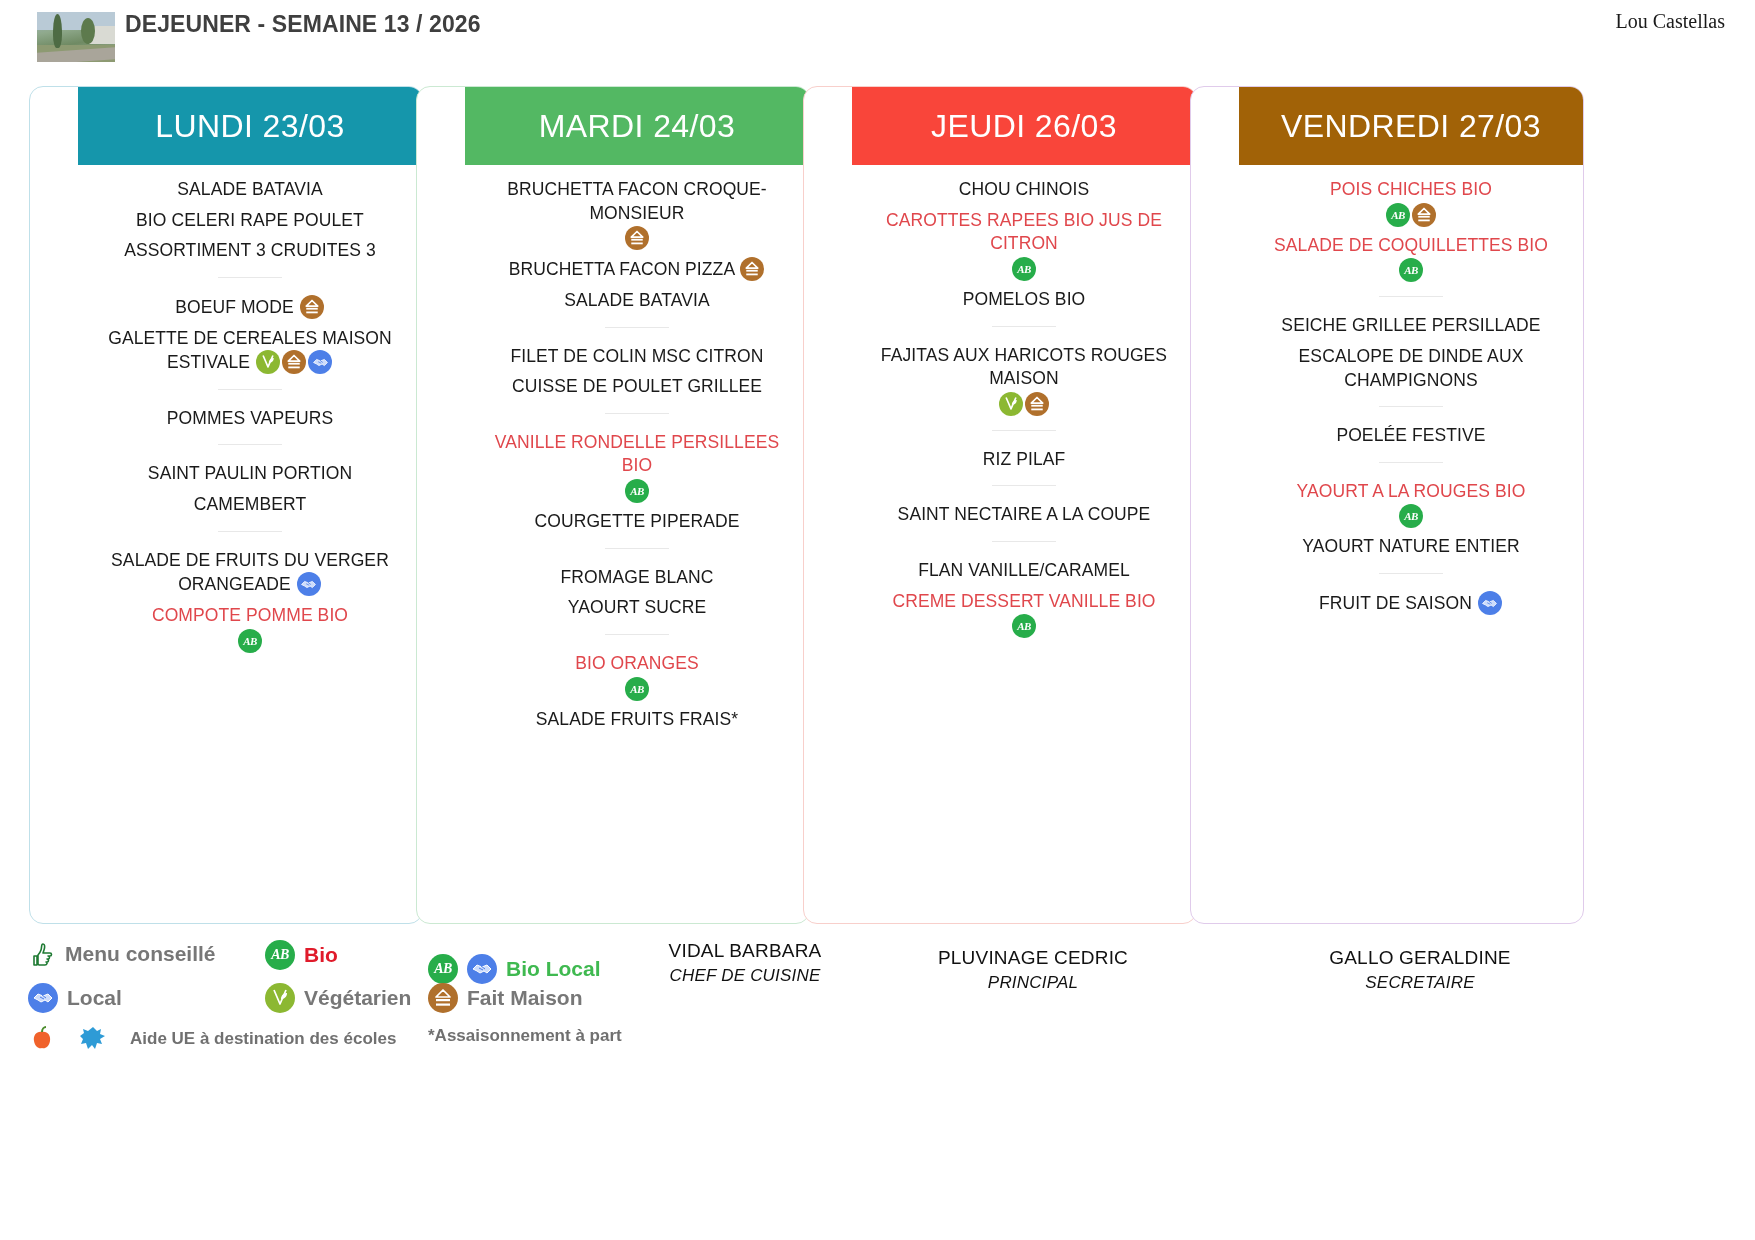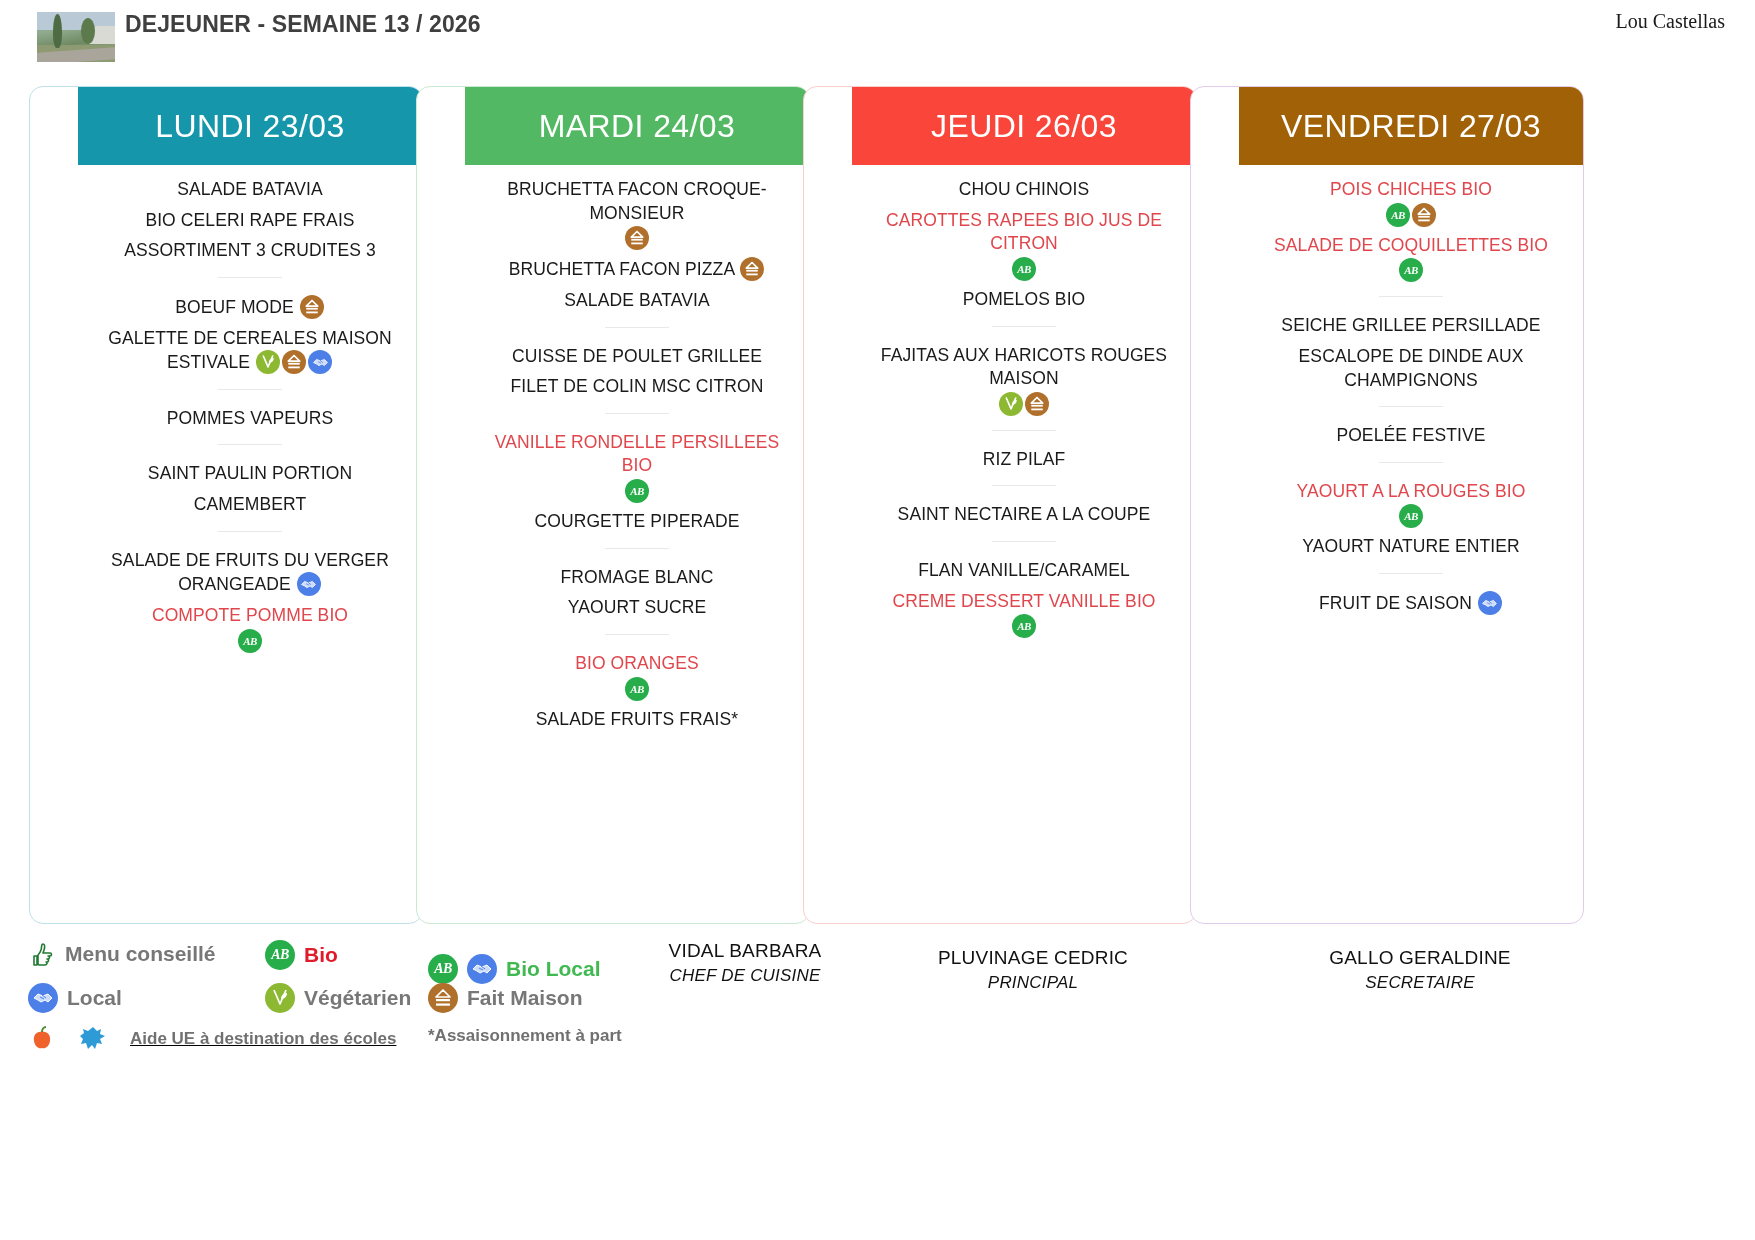--- a/index.html
+++ b/index.html
@@ -131,21 +131,21 @@
   <div class="hdr-brand">Lou Castellas</div>
 </div>
 
 <div class="board" id="board">
     <div class="day d0">
       <div class="cap">LUNDI 23/03</div>
       <div class="body">
         <div class="courses">
           <div class="course">
             <div class="dish"><span class="txt">SALADE BATAVIA</span></div>
-            <div class="dish"><span class="txt">BIO CELERI RAPE FRAIS</span></div>
+            <div class="dish"><span class="txt">BIO CELERI RAPE POULET</span></div>
             <div class="dish"><span class="txt">ASSORTIMENT 3 CRUDITES 3</span></div>
           </div>
           <div class="sep"></div>
           <div class="course">
             <div class="dish"><span class="txt">BOEUF MODE</span> <span class="bdg fm"><svg width="18" height="18" viewBox="0 0 22 22">
                   <path d="M11 3 L18 10 L4 10 Z" fill="none" stroke="#ffffff" stroke-width="2" stroke-linejoin="round"></path>
                   <rect x="4" y="12" width="14" height="2.2" fill="#ffffff"></rect>
                   <rect x="4" y="16.5" width="14" height="2.2" fill="#ffffff"></rect>
                 </svg></span></div>
             <div class="dish"><span class="txt">GALETTE DE CEREALES MAISON ESTIVALE</span> <span class="bdg veg"><svg width="18" height="18" viewBox="0 0 22 22">
@@ -192,22 +192,22 @@
                   </svg></span></span></div>
             <div class="dish"><span class="txt">BRUCHETTA FACON PIZZA</span> <span class="bdg fm"><svg width="18" height="18" viewBox="0 0 22 22">
                   <path d="M11 3 L18 10 L4 10 Z" fill="none" stroke="#ffffff" stroke-width="2" stroke-linejoin="round"></path>
                   <rect x="4" y="12" width="14" height="2.2" fill="#ffffff"></rect>
                   <rect x="4" y="16.5" width="14" height="2.2" fill="#ffffff"></rect>
                 </svg></span></div>
             <div class="dish"><span class="txt">SALADE BATAVIA</span></div>
           </div>
           <div class="sep"></div>
           <div class="course">
+            <div class="dish"><span class="txt">FILET DE COLIN MSC CITRON</span></div>
             <div class="dish"><span class="txt">CUISSE DE POULET GRILLEE</span></div>
-            <div class="dish"><span class="txt">FILET DE COLIN MSC CITRON</span></div>
           </div>
           <div class="sep"></div>
           <div class="course">
             <div class="dish bio"><span class="txt">VANILLE RONDELLE PERSILLEES BIO</span><span class="badges"><span class="bdg ab"></span></span></div>
             <div class="dish"><span class="txt">COURGETTE PIPERADE</span></div>
           </div>
           <div class="sep"></div>
           <div class="course">
             <div class="dish"><span class="txt">FROMAGE BLANC</span></div>
             <div class="dish"><span class="txt">YAOURT SUCRE</span></div>
@@ -345,21 +345,21 @@
     <span class="lg-bdg fm">
       <svg width="22" height="22" viewBox="0 0 22 22">
         <path d="M11 3 L18 10 L4 10 Z" fill="none" stroke="#ffffff" stroke-width="1.7" stroke-linejoin="round"></path>
         <rect x="4" y="12" width="14" height="2.2" fill="#ffffff"></rect>
         <rect x="4" y="16.5" width="14" height="2.2" fill="#ffffff"></rect>
       </svg>
     </span>
     <span class="lg-label">Fait Maison</span>
   </div>
 
-  <div class="lg-item" style="left:28px;top:95px;gap:23px;text-decoration:underline;">
+  <div class="lg-item" style="left:28px;top:95px;gap:23px;">
     <span class="thumb-ico">
       <svg width="28" height="28" viewBox="0 0 28 28">
         <path d="M14 7 C9 6 5 10 6 16 C7 22 11 24 14 23 C17 24 21 22 22 16 C23 10 19 6 14 7 Z" fill="#f0622b"></path>
         <path d="M14 7 C14 4 16 2 18 2" stroke="#4a8c2a" stroke-width="2" fill="none"></path>
       </svg>
     </span>
     <span class="thumb-ico">
       <svg width="28" height="28" viewBox="0 0 28 28">
         <path d="M14 2 L18 6 L22 4 L21 9 L26 11 L21 14 L23 19 L18 18 L16 24 L13 20 L9 24 L7 18 L2 19 L4 14 L1 11 L5 8 L4 4 L9 6 Z" fill="#2e9bd6"></path>
       </svg>

